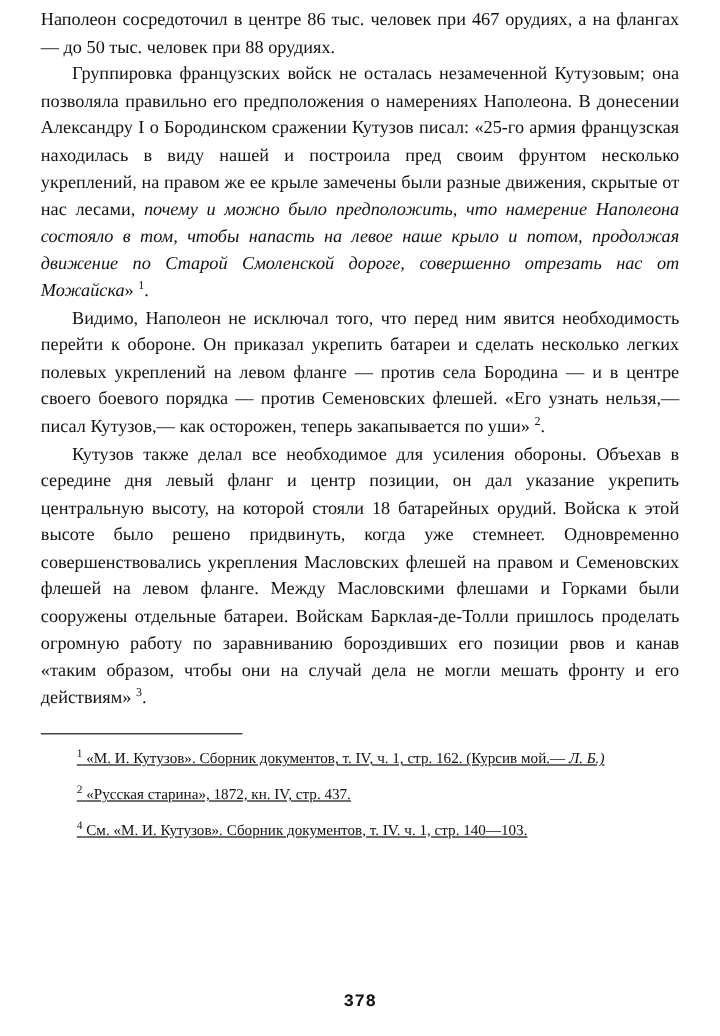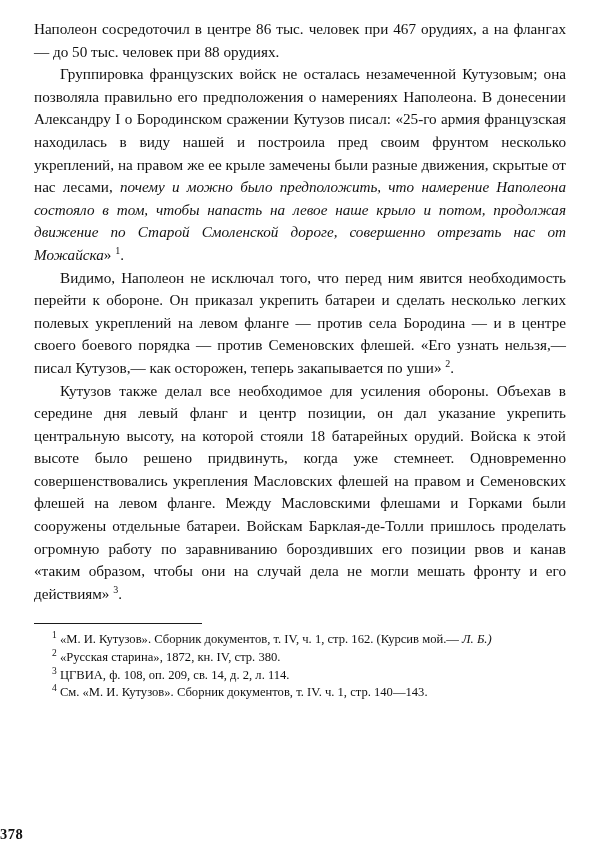--- a/index.html
+++ b/index.html
@@ -12,21 +12,21 @@
     background: #ffffff;
     font-family: "Liberation Serif", serif;
     color: #111111;
     overflow: hidden;
   }
   .page {
     position: relative;
     width: 600px;
     height: 863px;
     box-sizing: border-box;
-    padding: 18px 34px 0 34px;
+    padding: 6px 34px 0 34px;
   }
   .body-text {
     font-size: 15.2px;
     line-height: 22.6px;
     text-align: justify;
     text-justify: inter-word;
     hyphens: manual;
   }
   .body-text p {
     margin: 0;
@@ -53,52 +53,54 @@
     height: 1px;
     background: #1a1a1a;
     margin: 18px 0 7px 0;
   }
   .footnotes {
     font-size: 12.6px;
     line-height: 17.6px;
     text-align: justify;
   }
   .footnotes p {
-    margin: 0;
+    margin: 12px;
     text-indent: 18px;
+    text-decoration: underline;
   }
   .footnotes sup {
     font-size: 9.5px;
   }
   .page-number {
     position: absolute;
     left: 0;
     right: 0;
     bottom: 20px;
+    text-align: center;
     font-size: 14.5px;
     font-weight: bold;
     letter-spacing: 0.5px;
+    font-family: Liberation Mono, monospace;
   }
 </style>
 </head>
 <body>
 
 <div class="page">
 
   <div class="body-text" id="body-container">
       <p class="noindent"><span>Наполеон сосредоточил в центре 86 тыс. человек при 467 орудиях, а на флангах — до 50 тыс. человек при 88 орудиях.</span></p>
       <p class="indent"><span>Группировка французских войск не осталась незамеченной Кутузовым; она позволяла правильно его предположения о намерениях Наполеона. В донесении Александру I о Бородинском сражении Кутузов писал: «25-го армия французская находилась в виду нашей и построила пред своим фрунтом несколько укреплений, на правом же ее крыле замечены были разные движения, скрытые от нас лесами, </span><i>почему и можно было предположить, что намерение Наполеона состояло в том, чтобы напасть на левое наше крыло и потом, продолжая движение по Старой Смоленской дороге, совершенно отрезать нас от Можайска</i><span>» </span><sup>1</sup><span>.</span></p>
       <p class="indent"><span>Видимо, Наполеон не исключал того, что перед ним явится необходимость перейти к обороне. Он приказал укрепить батареи и сделать несколько легких полевых укреплений на левом фланге — против села Бородина — и в центре своего боевого порядка — против Семеновских флешей. «Его узнать нельзя,— писал Кутузов,— как осторожен, теперь закапывается по уши» </span><sup>2</sup><span>.</span></p>
       <p class="indent"><span>Кутузов также делал все необходимое для усиления обороны. Объехав в середине дня левый фланг и центр позиции, он дал указание укрепить центральную высоту, на которой стояли 18 батарейных орудий. Войска к этой высоте было решено придвинуть, когда уже стемнеет. Одновременно совершенствовались укрепления Масловских флешей на правом и Семеновских флешей на левом фланге. Между Масловскими флешами и Горками были сооружены отдельные батареи. Войскам Барклая-де-Толли пришлось проделать огромную работу по заравниванию бороздивших его позиции рвов и канав «таким образом, чтобы они на случай дела не могли мешать фронту и его действиям» </span><sup>3</sup><span>.</span></p>
     </div>
 
   <div class="footnote-rule"></div>
 
   <div class="footnotes" id="footnotes-container">
       <p><sup>1</sup> <span>«М. И. Кутузов». Сборник документов, т. IV, ч. 1, стр. 162. (Курсив мой.— </span><i>Л. Б.)</i></p>
-      <p><sup>2</sup> <span>«Русская старина», 1872, кн. IV, стр. 380.</span></p>
-      <p><sup>3</sup> <span>ЦГВИА, ф. 108, оп. 209, св. 14, д. 2, л. 114.</span></p>
-      <p><sup>4</sup> <span>См. «М. И. Кутузов». Сборник документов, т. IV. ч. 1, стр. 140—143.</span></p>
+      <p><sup>2</sup> <span>«Русская старина», 1872, кн. IV, стр. 437.</span></p>
+      <p><sup>4</sup> <span>См. «М. И. Кутузов». Сборник документов, т. IV. ч. 1, стр. 140—103.</span></p>
     </div>
 
   <div class="page-number">378</div>
 
 </div>
 
 </body></html>

